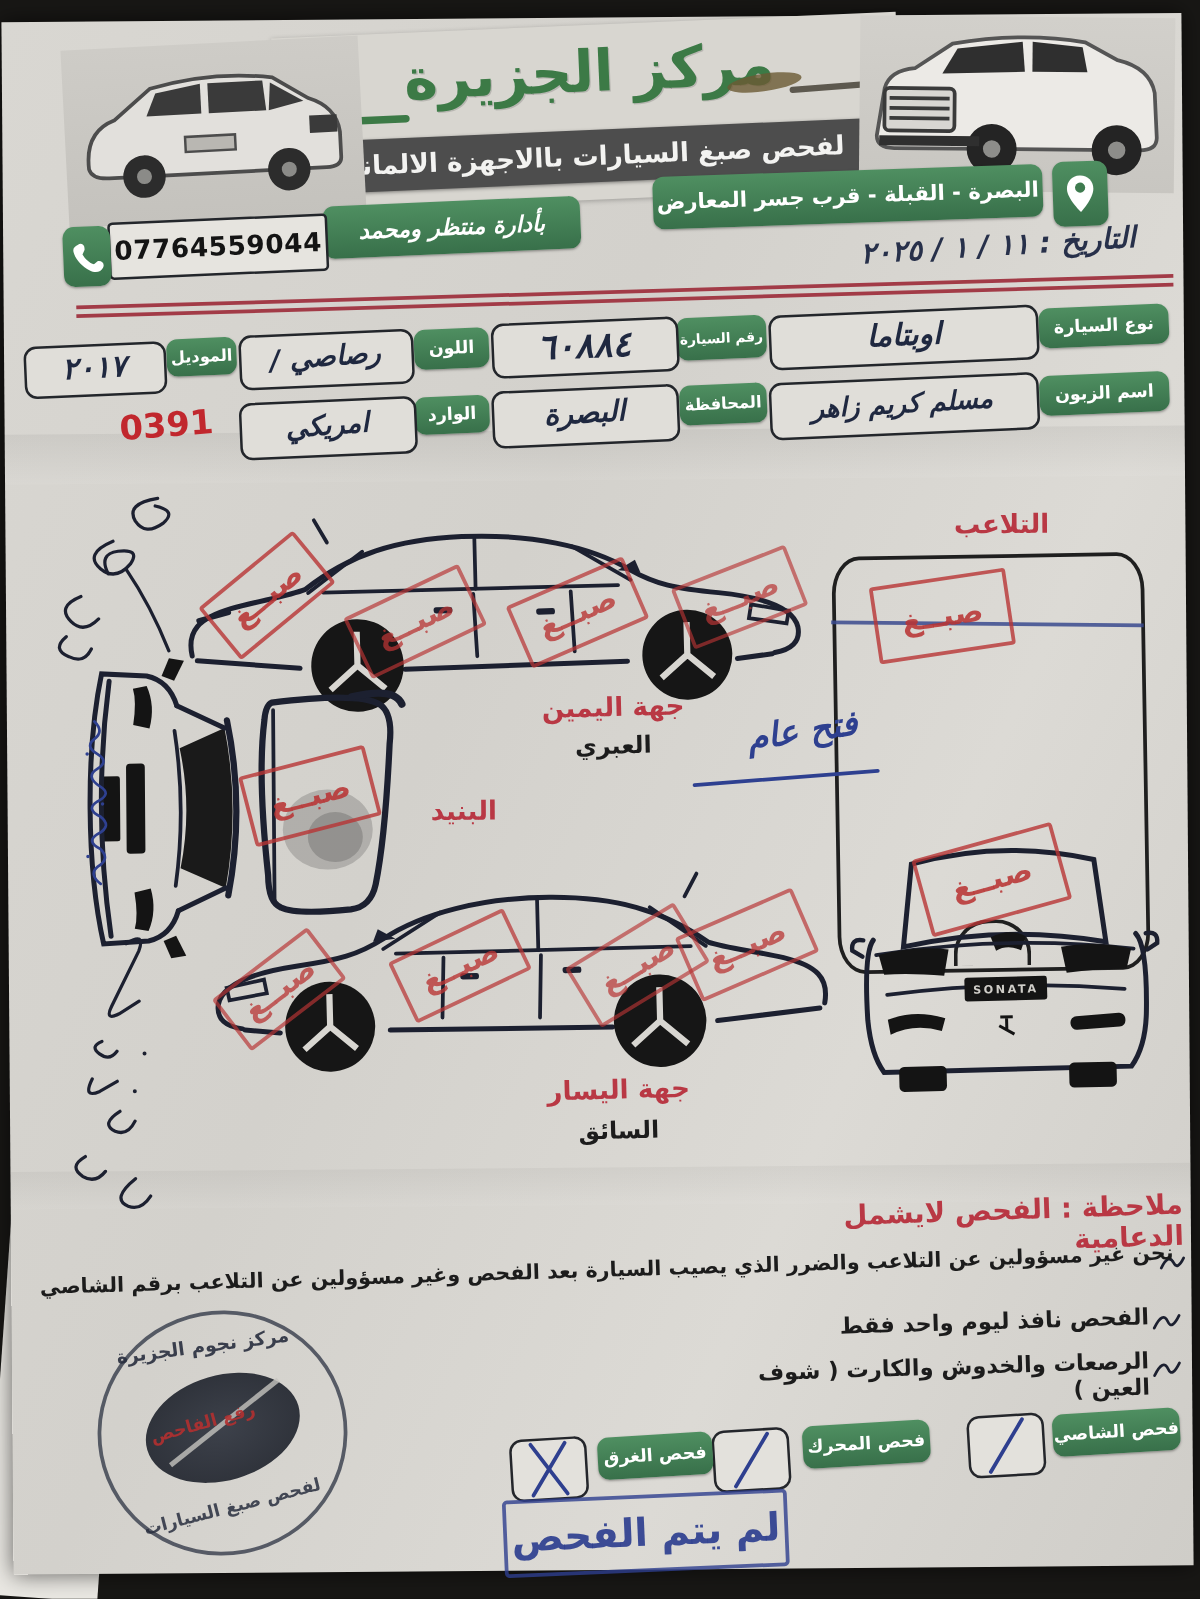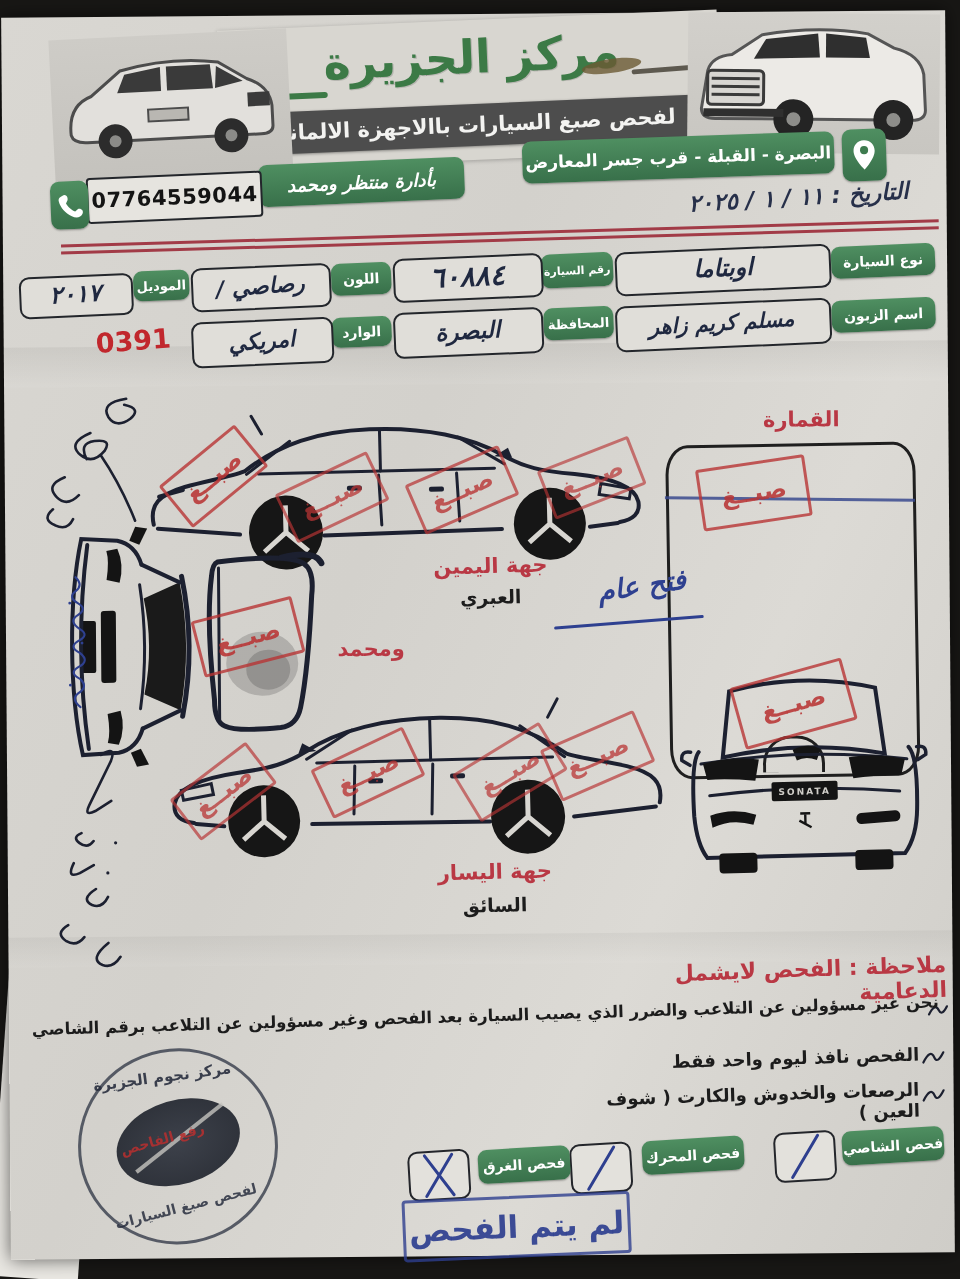--- a/index.html
+++ b/index.html
@@ -151,21 +151,21 @@
         <path d="M406 105 L406 131 M406 131 L385 149 M406 131 L427 149" stroke="#d8d6d1" stroke-width="5" fill="none"></path>
       </svg>
       <div class="ab stamp" style="left:22px;top:48px;width:92px;height:48px;transform:rotate(-38deg);">صبــغ</div>
       <div class="ab stamp" style="left:138px;top:72px;width:96px;height:48px;transform:rotate(-24deg);opacity:.85;">صبــغ</div>
       <div class="ab stamp" style="left:268px;top:68px;width:96px;height:48px;transform:rotate(-22deg);opacity:.9;">صبــغ</div>
       <div class="ab stamp" style="left:400px;top:60px;width:92px;height:46px;transform:rotate(-20deg);opacity:.8;">صبــغ</div>
     </div>
     <div class="ab rlabel rtl" style="left:420px;top:540px;width:130px;font-size:21px;transform:rotate(-1deg);">جهة اليمين</div>
     <div class="ab blabel rtl" style="left:430px;top:572px;width:110px;font-size:19px;transform:rotate(-1deg);">العبري</div>
 
-    <div class="ab rlabel rtl" style="left:742px;top:396px;width:110px;font-size:21px;">القمارة</div>
+    <div class="ab rlabel rtl" style="left:742px;top:396px;width:110px;font-size:21px;">التلاعب</div>
     <div class="ab" style="left:662px;top:432px;width:244px;height:328px;border:3.5px solid #1f1f1f;border-radius:22px/30px;transform:rotate(-0.5deg);"></div>
     <div class="ab" style="left:660px;top:486px;width:250px;height:2.5px;background:#3a4a8e;opacity:.85;transform:rotate(1deg);"></div>
     <div class="ab" style="left:756px;top:724px;width:56px;height:34px;border:3px solid #1f1f1f;border-bottom:none;border-radius:28px 28px 0 0;"></div>
     <div class="ab stamp" style="left:694px;top:450px;width:104px;height:56px;transform:rotate(-8deg);border-width:3.5px;">صبــغ</div>
 
     <div class="ab hw rtl" style="left:576px;top:552px;width:120px;height:40px;font-size:27px;color:#2e4090;transform:rotate(-8deg);">فتح عام</div>
     <div class="ab" style="left:548px;top:608px;width:150px;height:2.5px;background:#2e4090;border-radius:2px;transform:rotate(-4deg);"></div>
 
     <div class="ab" style="left:46px;top:508px;width:150px;height:248px;">
       <svg width="150" height="248" viewBox="0 0 150 248">
@@ -198,21 +198,21 @@
     <div class="ab" style="left:182px;top:534px;width:136px;height:186px;">
       <svg width="136" height="186" viewBox="0 0 136 186">
         <ellipse cx="74" cy="114" rx="36" ry="32" fill="rgba(70,70,70,.25)"></ellipse>
         <ellipse cx="80" cy="120" rx="22" ry="20" fill="rgba(60,60,60,.25)"></ellipse>
         <path d="M30 12 Q100 4 116 14 Q127 21 124 46 Q120 120 112 158 Q108 176 92 178 Q48 182 36 176 Q26 172 26 150 Q18 70 24 26 Q25 14 30 12 Z" class="ink" stroke-width="5"></path>
         <path d="M31 18 L31 170" class="ink" stroke-width="3"></path>
         <path d="M94 8 Q128 0 134 14" class="ink" stroke-width="6"></path>
       </svg>
       <div class="ab stamp" style="left:8px;top:58px;width:98px;height:52px;transform:rotate(-14deg);border-width:3.5px;">صبــغ</div>
     </div>
-    <div class="ab rlabel rtl" style="left:322px;top:622px;width:86px;font-size:21px;">ومحمد</div>
+    <div class="ab rlabel rtl" style="left:322px;top:622px;width:86px;font-size:21px;">البنيد</div>
 
     <div class="ab" style="left:132px;top:672px;width:550px;height:185px;transform:rotate(-1deg);">
       <svg width="550" height="185" viewBox="0 0 550 185">
         <g transform="translate(550,0) scale(-1,1)">
           <path d="M30 122 C26 102 36 92 62 85 C86 79 108 76 122 71 C158 44 196 33 248 32 C302 31 350 42 382 62 C402 74 418 78 452 82 C492 87 512 97 515 111 C517 123 509 129 496 131" class="ink" stroke-width="4"></path>
           <path d="M34 126 L116 134 M200 137 L378 135 M466 135 L494 132" class="ink" stroke-width="4"></path>
           <path d="M124 74 L168 42 M336 42 L382 70 M136 74 L372 74" class="ink" stroke-width="3"></path>
           <path d="M258 34 L258 74 M256 78 L258 128 M334 78 L336 126" class="ink" stroke-width="3"></path>
           <rect x="224" y="88" width="15" height="5" rx="2" fill="#1c2030"></rect>
           <rect x="306" y="91" width="15" height="5" rx="2" fill="#1c2030"></rect>

